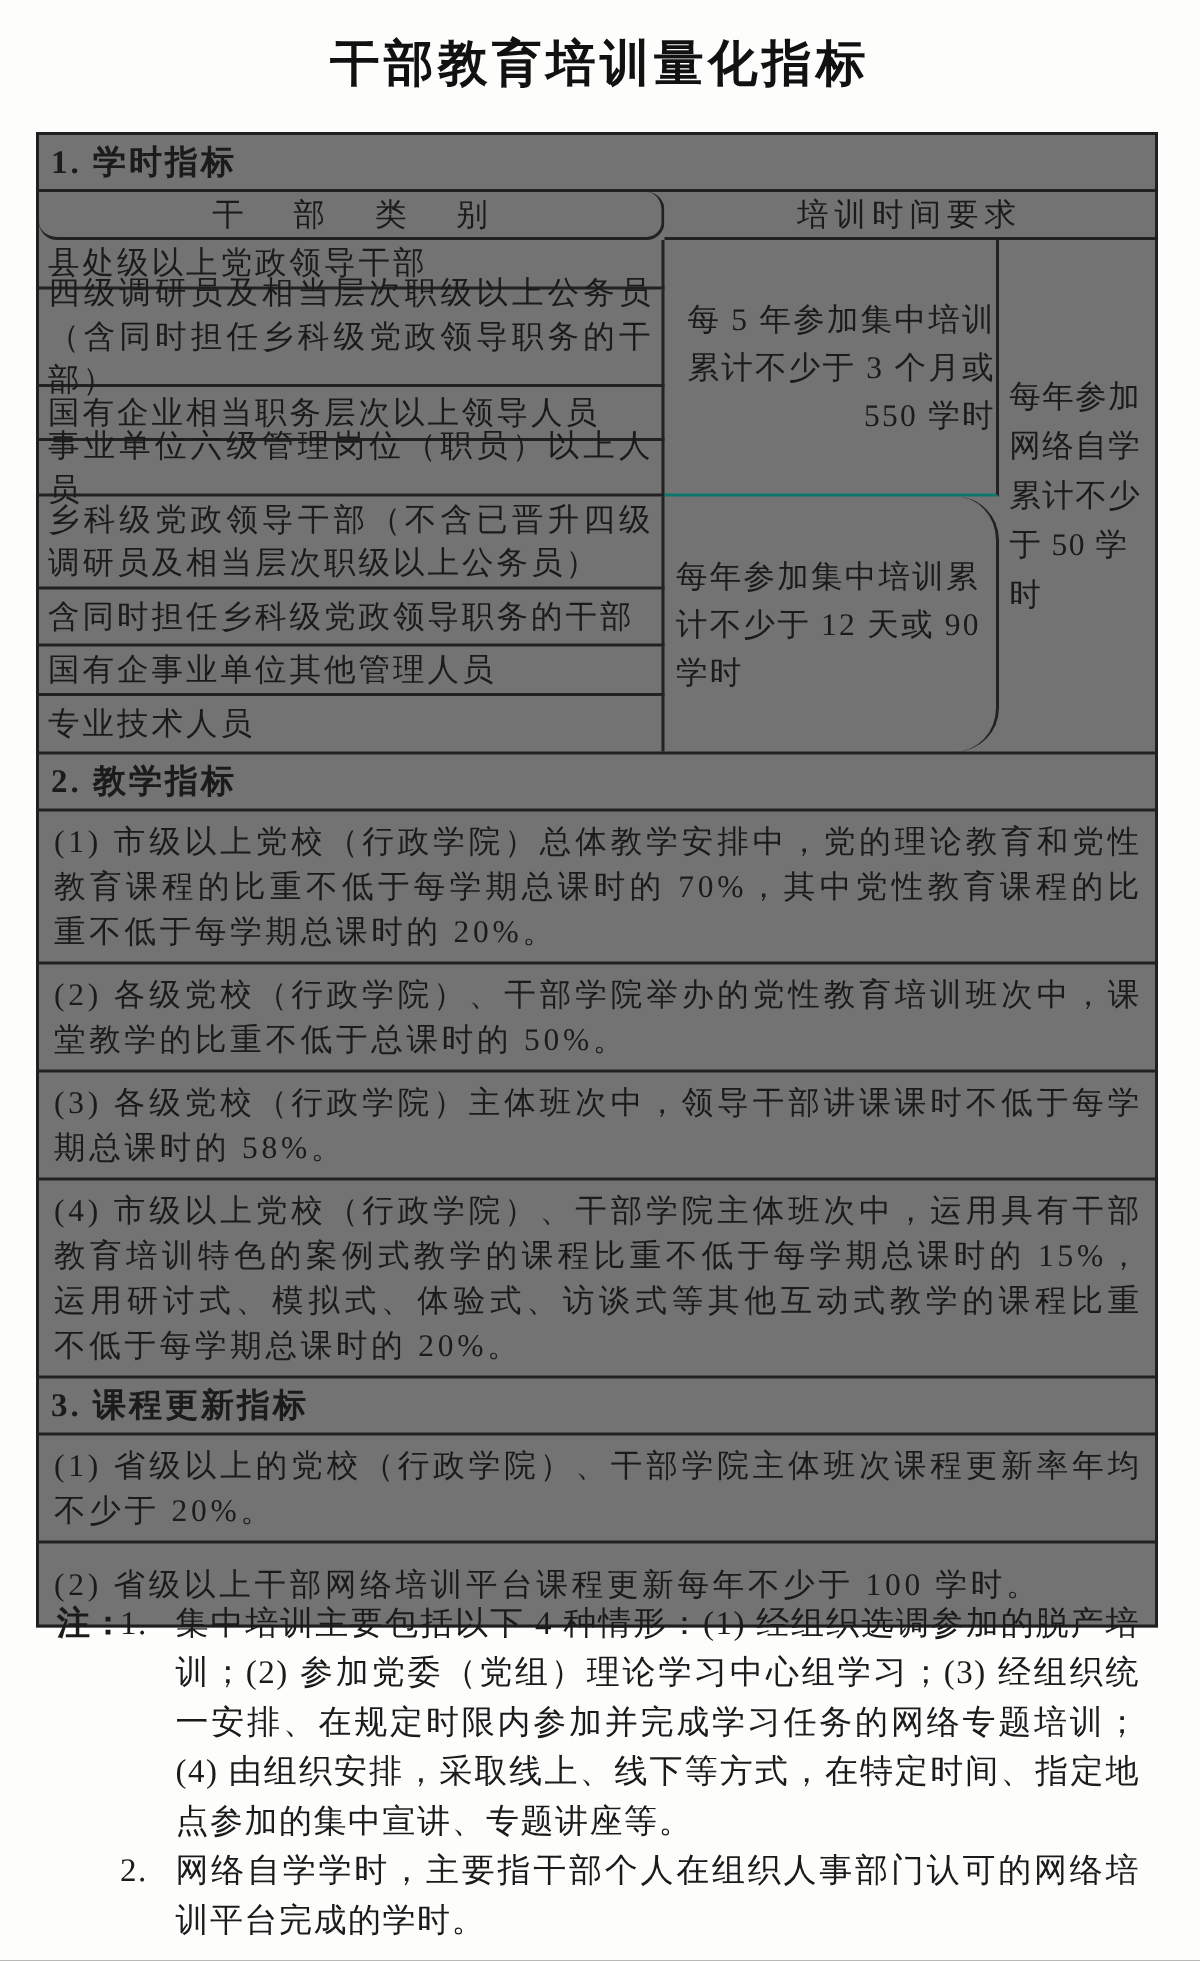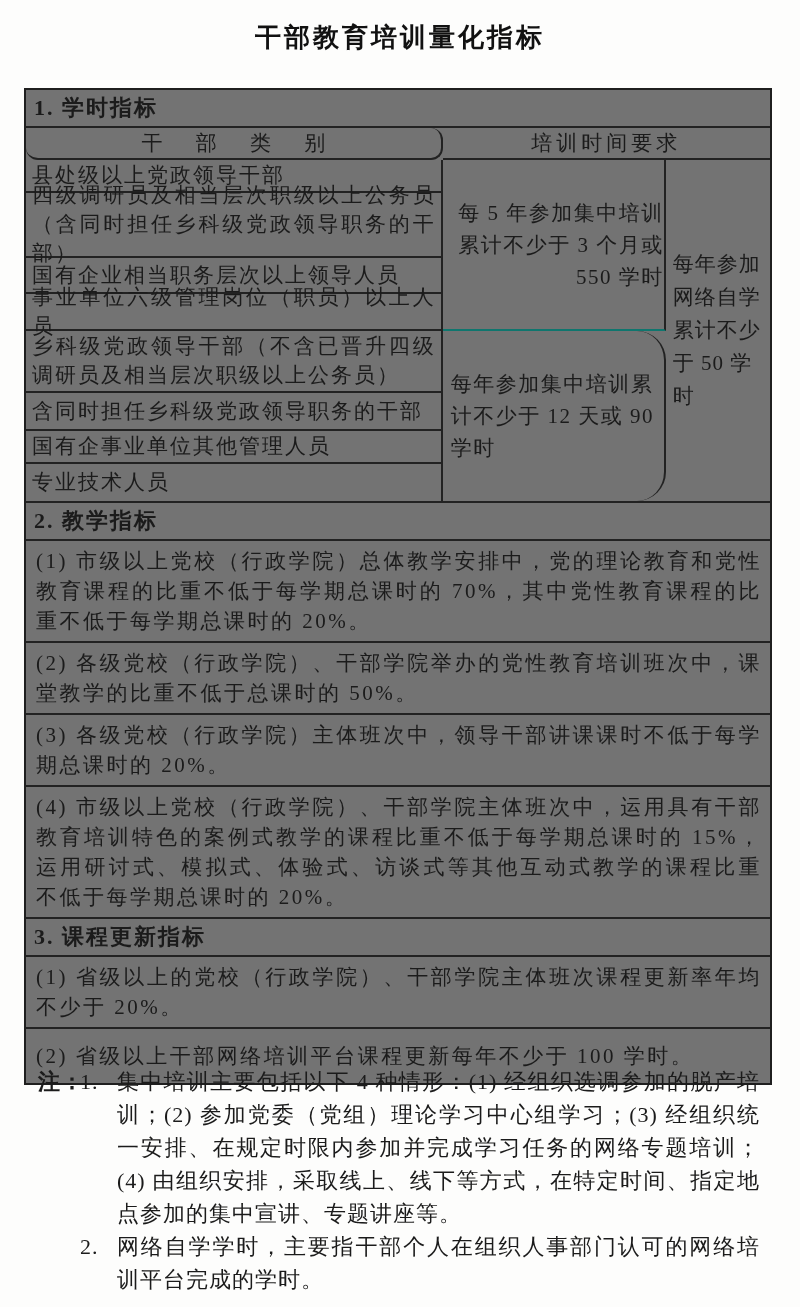--- a/index.html
+++ b/index.html
@@ -5,21 +5,21 @@
   html,body { margin:0; padding:0; }
   body {
     width:800px; height:1307px; overflow:hidden;
     background:#fdfdfc; color:#1b1b1b;
     font-family:"Liberation Serif","DejaVu Serif",serif;
   }
   .page { width:800px; height:1307px; position:relative; }
 
   .title {
     padding-top:20px; text-align:center;
-    font-size:26px; font-weight:bold; letter-spacing:3px;
+    font-size:33px; font-weight:bold; letter-spacing:3px;
     color:#111;
   }
 
   
   .tbl {
     position:absolute; left:24px; top:88px; width:748px;
     border:2.5px solid #1f1f1f; background:#737373;
     box-sizing:border-box;
   }
   .sech {
@@ -128,21 +128,21 @@
 
       <div class="cell nc">每年参加
 网络自学
 累计不少
 于 50 学时</div>
     </div>
 
     <div class="sech">2. 教学指标</div>
     <div class="item">(1) 市级以上党校（行政学院）总体教学安排中，党的理论教育和党性教育课程的比重不低于每学期总课时的 70%，其中党性教育课程的比重不低于每学期总课时的 20%。</div>
     <div class="item">(2) 各级党校（行政学院）、干部学院举办的党性教育培训班次中，课堂教学的比重不低于总课时的 50%。</div>
-    <div class="item">(3) 各级党校（行政学院）主体班次中，领导干部讲课课时不低于每学期总课时的 20%。</div>
+    <div class="item">(3) 各级党校（行政学院）主体班次中，领导干部讲课课时不低于每学期总课时的 58%。</div>
     <div class="item">(4) 市级以上党校（行政学院）、干部学院主体班次中，运用具有干部教育培训特色的案例式教学的课程比重不低于每学期总课时的 15%，运用研讨式、模拟式、体验式、访谈式等其他互动式教学的课程比重不低于每学期总课时的 20%。</div>
 
     <div class="sech">3. 课程更新指标</div>
     <div class="item">(1) 省级以上的党校（行政学院）、干部学院主体班次课程更新率年均不少于 20%。</div>
     <div class="item last">(2) 省级以上干部网络培训平台课程更新每年不少于 100 学时。</div>
 
   </div>
 
   <div class="notes">
     <div class="note">

